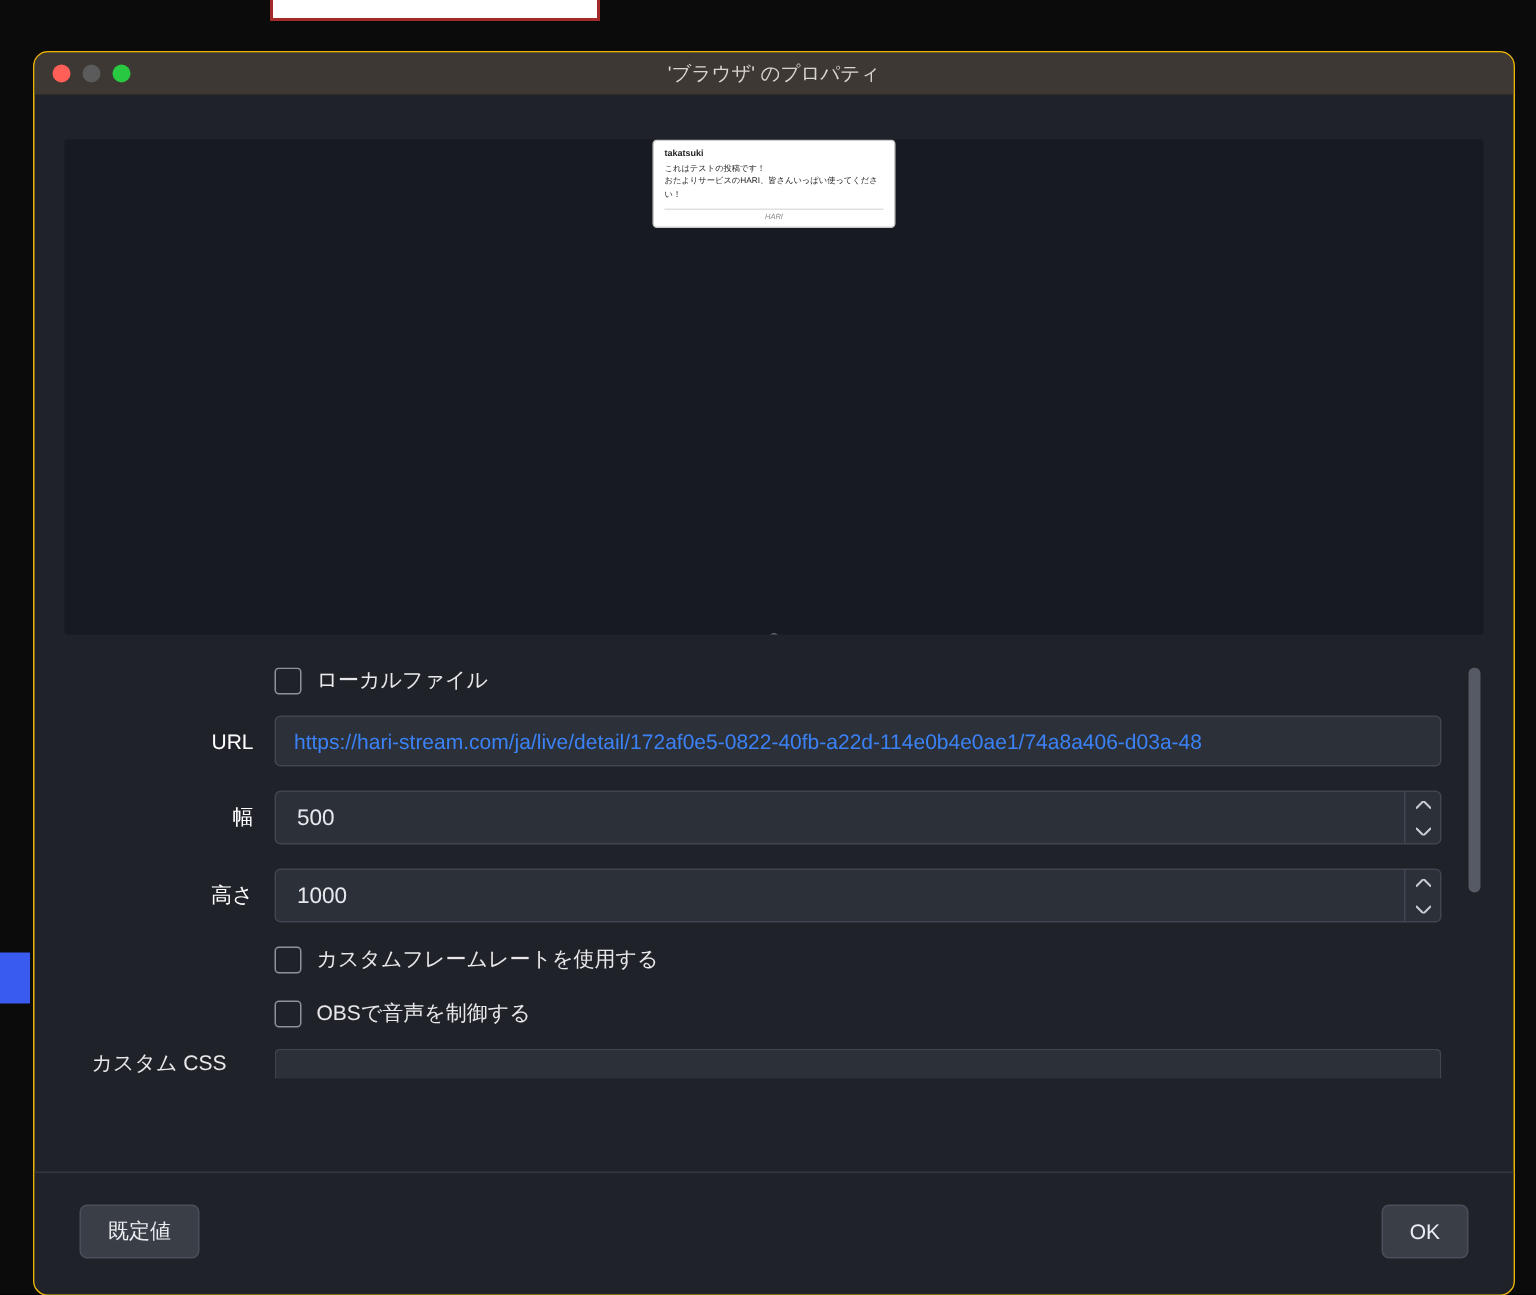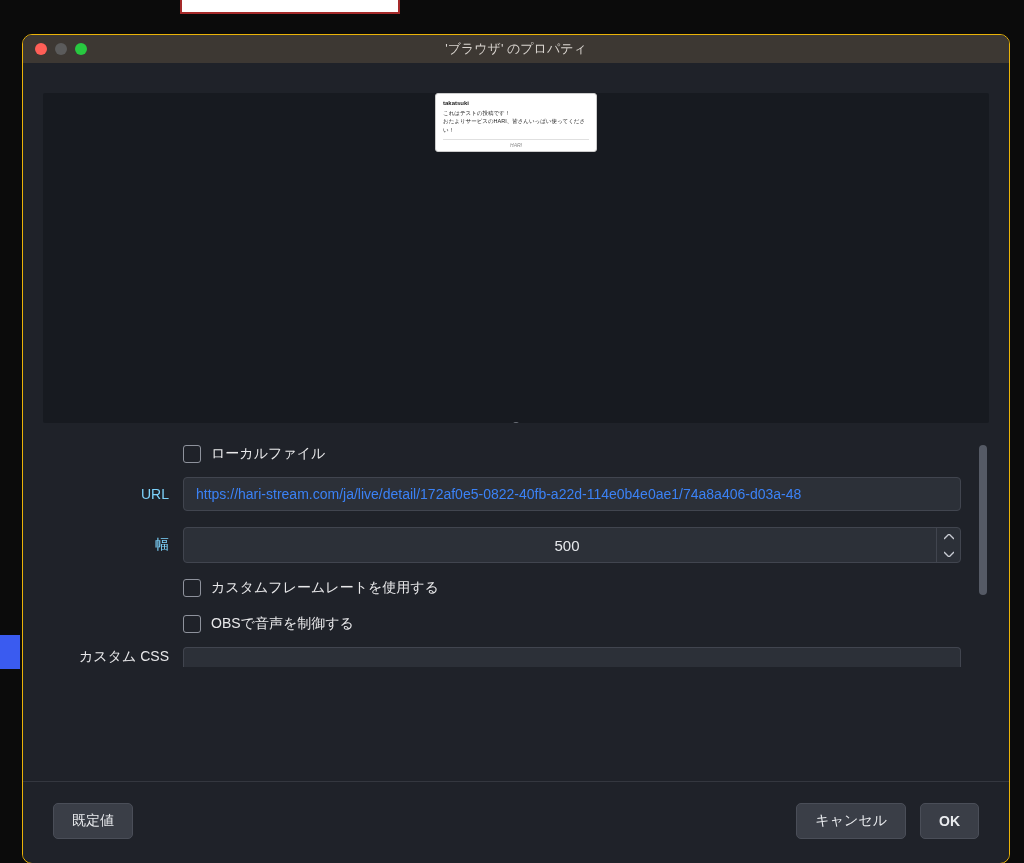--- a/index.html
+++ b/index.html
@@ -108,21 +108,21 @@
   }
 
   .row {
     display: flex; align-items: center;
     margin-bottom: 16px;
   }
   .row .label {
     width: 140px;
     text-align: right;
     padding-right: 14px;
-    color: #7dd3fc;
+    color: #ffffff;
     font-size: 14px;
   }
   .row .control { flex: 1; }
 
   .checkbox-row {
     display: flex; align-items: center;
     margin-left: 140px;
     margin-bottom: 14px;
   }
   .checkbox {
@@ -152,39 +152,39 @@
     width: 100%; height: 36px;
     background: #2c3038;
     border: 1px solid #41454f;
     border-radius: 4px;
     display: flex; align-items: center;
   }
   .spin-wrap input {
     flex: 1; height: 100%;
     background: transparent; border: none;
     color: #e6e8ec; font-size: 15px;
-    padding-left: 14px; outline: none; text-align: center;
+    padding-left: 14px; outline: none;
   }
   .spin-btns {
     width: 24px; height: 100%;
     display: flex; flex-direction: column;
     border-left: 1px solid #41454f;
   }
   .spin-btns .sp {
     flex: 1; display: flex; align-items: center; justify-content: center;
     color: #c8cbd3; user-select: none;
   }
   .chev { width: 10px; height: 6px; }
 
   .cutoff-row {
     display: flex; align-items: center;
     margin-top: 4px;
   }
   .cutoff-row .label {
-    width: 140px; text-align: right; padding-right: 14px;
+    width: 140px; text-align: center; padding-right: 14px;
     color: #e8e8ea; font-size: 14px; font-weight: 500;
   }
   .cutoff-row .control {
     flex: 1; height: 20px;
     background: #2c3038;
     border: 1px solid #41454f;
     border-top-left-radius: 4px; border-top-right-radius: 4px;
     border-bottom: none;
   }
 
@@ -269,20 +269,40 @@
               <div class="sp">
                 <svg class="chev" viewBox="0 0 10 6">
                     <path d="M0 1 L5 6 L10 1" fill="none" stroke="#c8cbd3" stroke-width="1.4"></path>
                   </svg>
               </div>
             </div>
           </div>
         </div>
       </div>
 
+      <div class="row">
+        <div class="label">高さ</div>
+        <div class="control">
+          <div class="spin-wrap">
+            <input type="text" value="1000" style="">
+            <div class="spin-btns">
+              <div class="sp">
+                <svg class="chev" viewBox="0 0 10 6">
+                    <path d="M0 5 L5 0 L10 5" fill="none" stroke="#c8cbd3" stroke-width="1.4"></path>
+                  </svg>
+              </div>
+              <div class="sp">
+                <svg class="chev" viewBox="0 0 10 6">
+                    <path d="M0 1 L5 6 L10 1" fill="none" stroke="#c8cbd3" stroke-width="1.4"></path>
+                  </svg>
+              </div>
+            </div>
+          </div>
+        </div>
+      </div>
 
       <div class="checkbox-row" style="margin-bottom:18px;">
         <div class="checkbox"></div>
         <div class="cb-label">カスタムフレームレートを使用する</div>
       </div>
 
       <div class="checkbox-row">
         <div class="checkbox"></div>
         <div class="cb-label">OBSで音声を制御する</div>
       </div>
@@ -293,18 +313,17 @@
       </div>
 
       <div class="scrollbar">
         <div class="thumb"></div>
       </div>
     </div>
 
     <div class="footer">
       <div class="btn">既定値</div>
       <div class="spacer"></div>
-      <div class="btn">キャンセル</div>
       <div class="btn">OK</div>
     </div>
 
   </div>
 </div>
 
 </body></html>

